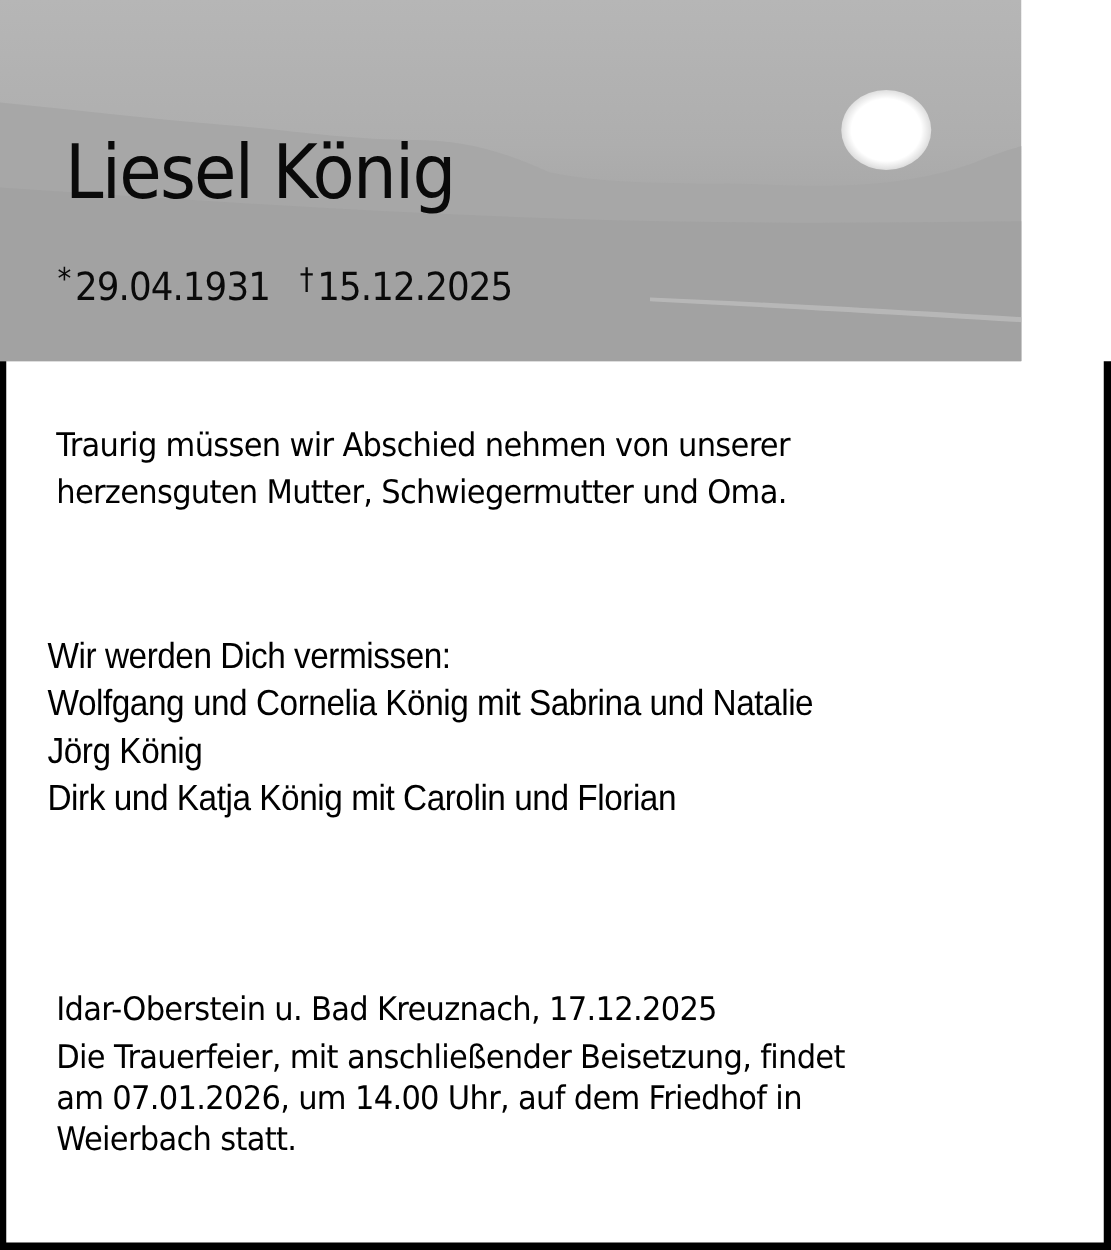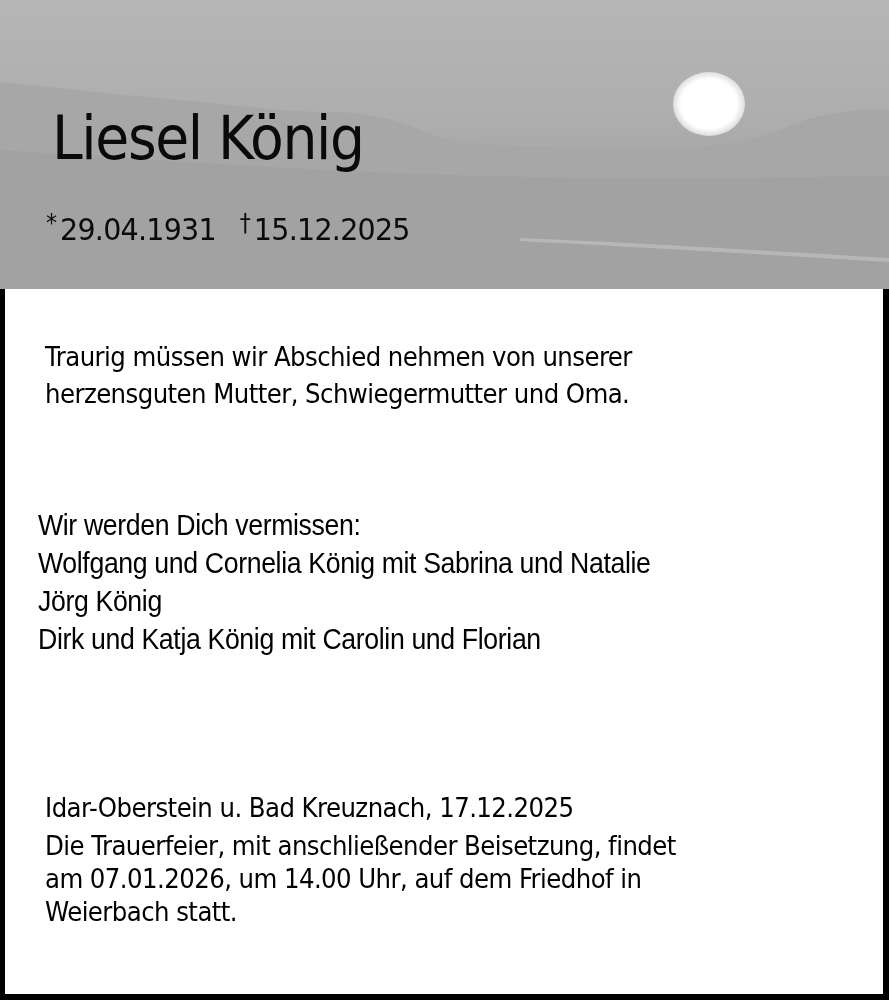--- a/index.html
+++ b/index.html
@@ -1,21 +1,21 @@
 <!DOCTYPE html>
 <html><head>
   <meta charset="utf-8">
   <style>
     html, body { margin: 0; padding: 0; }
     body {
       width: 889px; height: 1000px; background: #ffffff; position: relative; overflow: hidden;
       font-family: "DejaVu Sans", sans-serif; color: #000;
     }
     .header {
-      position: absolute; left: 0; top: 0; width: 889px; height: 289px;
+      position: absolute; left: 0; top: 0; width: 817px; height: 289px;
       background: linear-gradient(180deg, #b6b6b6 0%, #aeaeae 40%, #9f9f9f 80%, #9a9a9a 100%);
       overflow: hidden;
     }
     .hills { position: absolute; left: 0; top: 0; width: 889px; height: 289px; }
     .sun {
       position: absolute; left: 673px; top: 72px; width: 72px; height: 64px; border-radius: 50%;
       background: radial-gradient(ellipse at center, #ffffff 0%, #ffffff 55%, rgba(255,255,255,0.6) 70%, rgba(255,255,255,0) 100%);
     }
     .name {
       position: absolute; left: 52px; top: 108px; font-size: 60px; line-height: 1;

